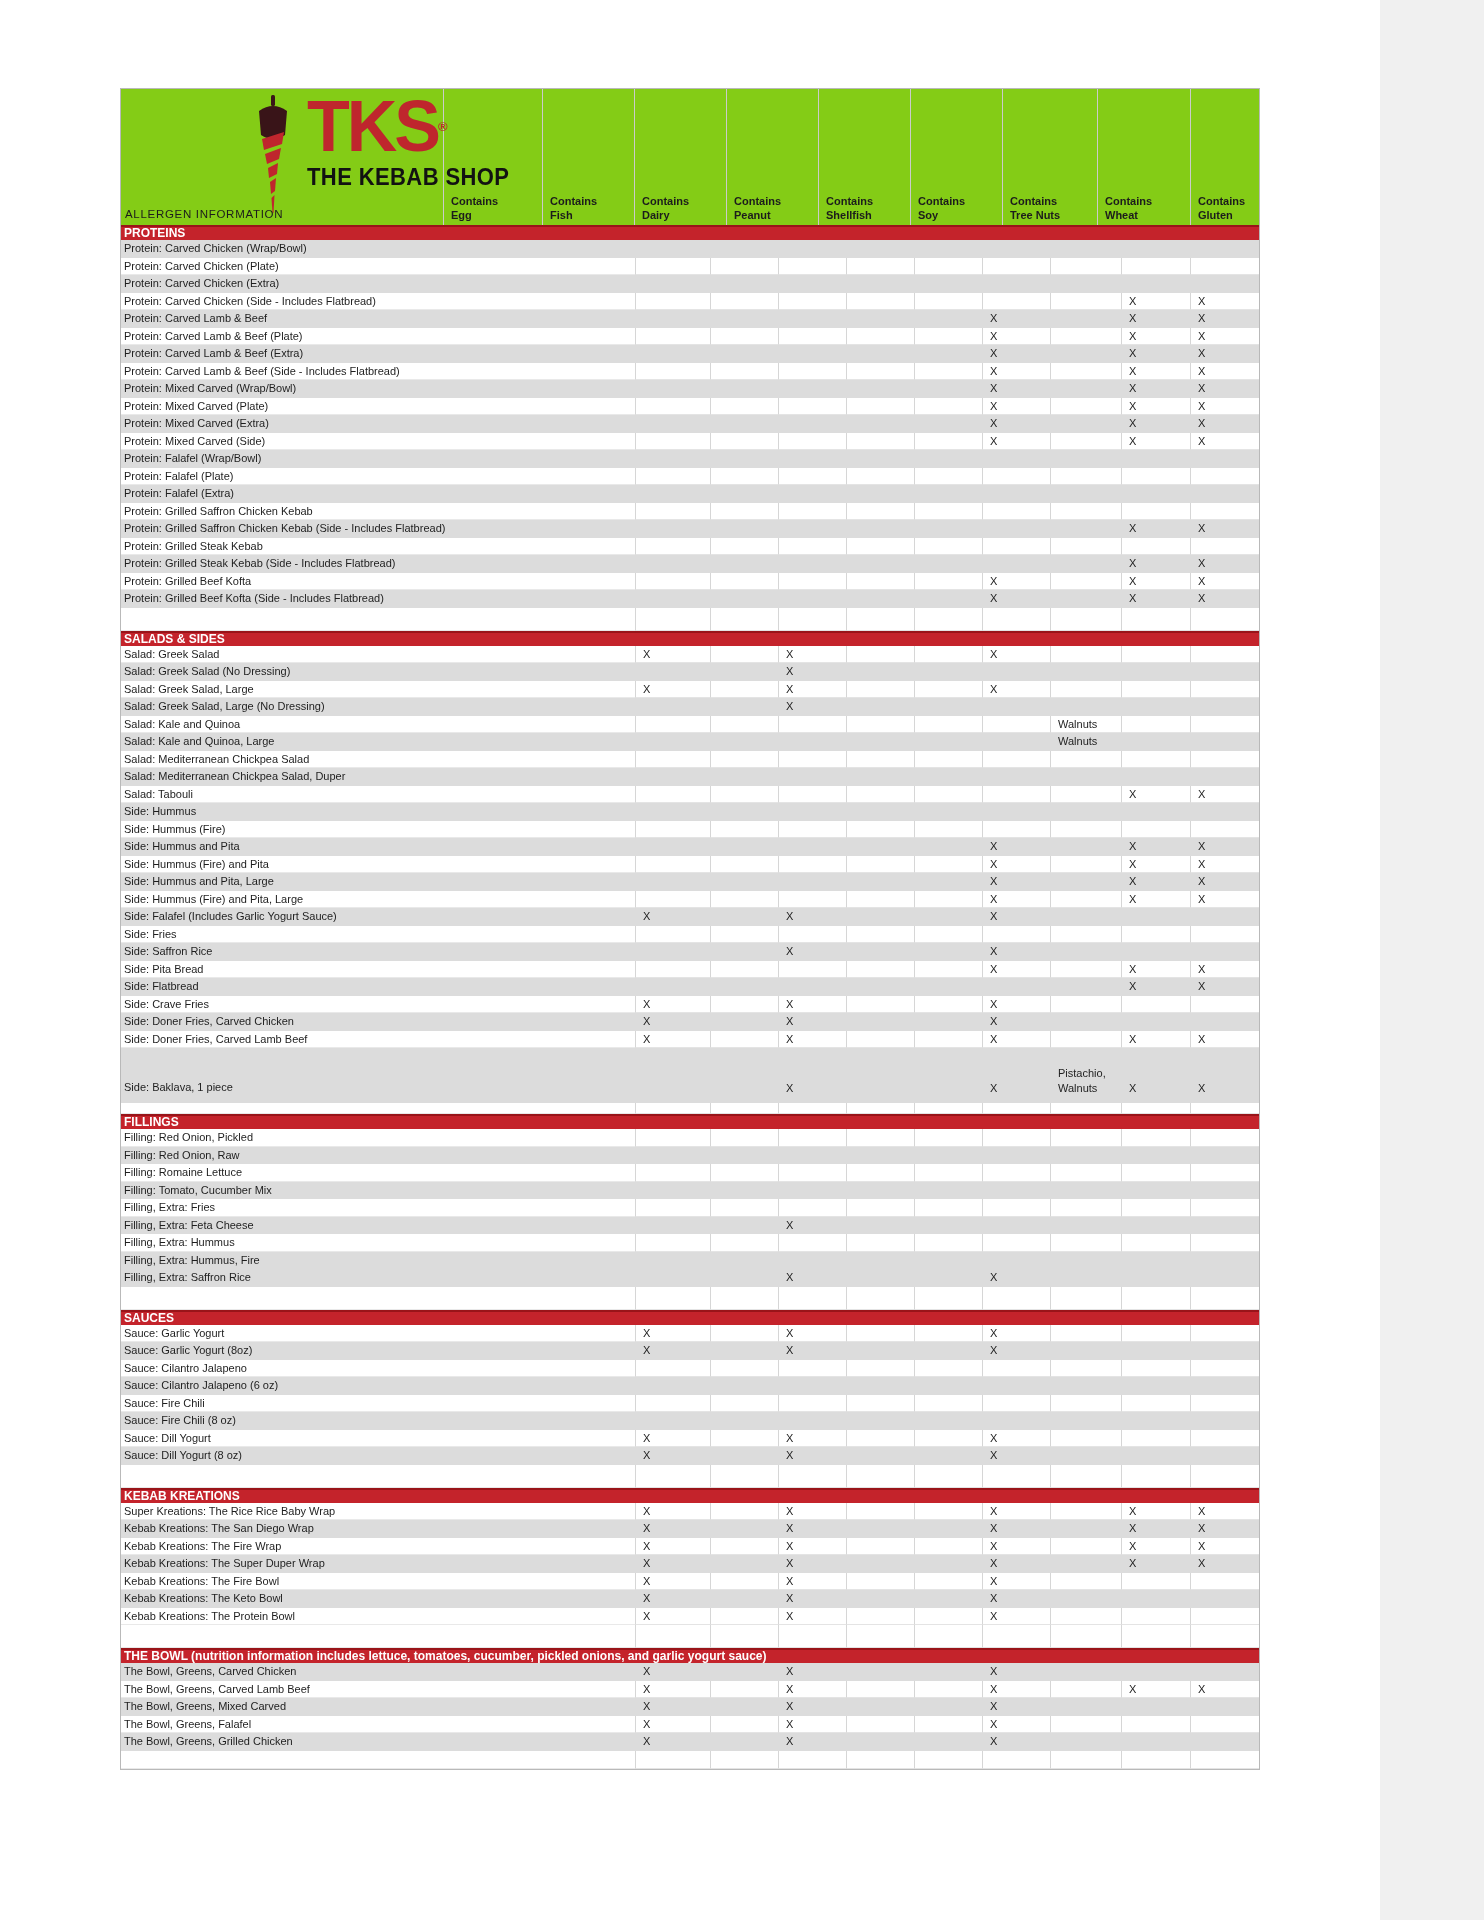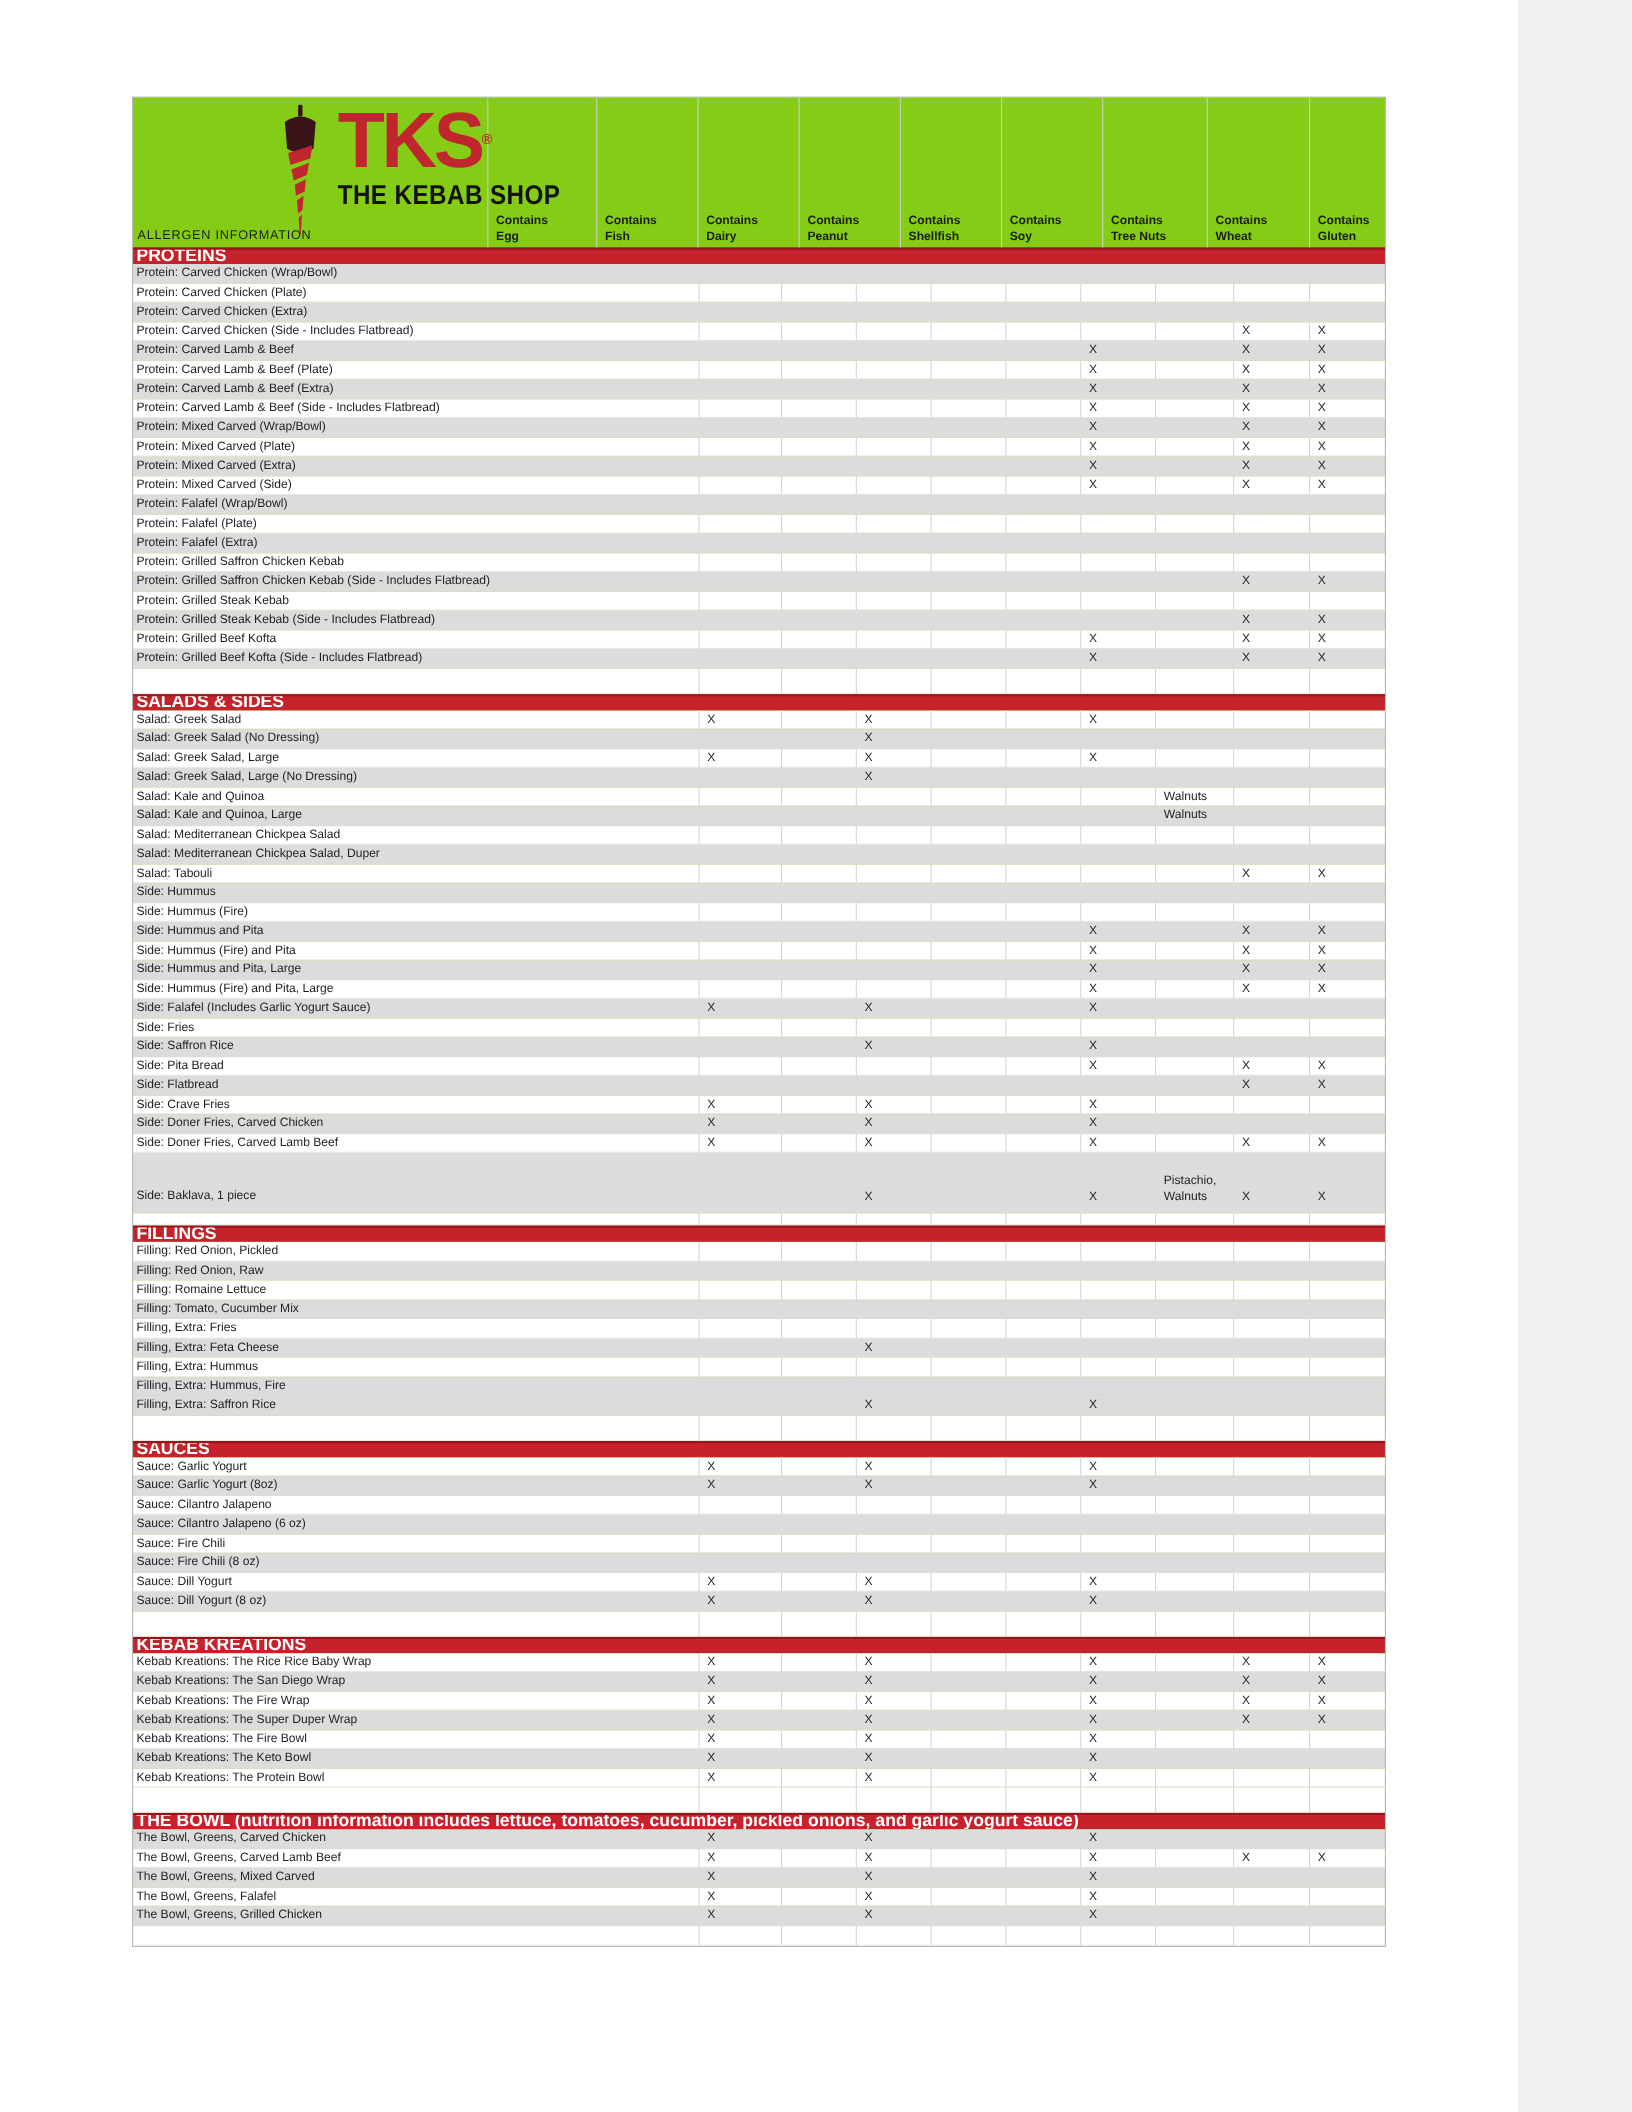--- a/index.html
+++ b/index.html
@@ -32,21 +32,21 @@
   }
   .hdr-cols{display:flex;flex:1;gap:24px;}
   .hdr-cell{
     box-sizing:border-box;border-left:1px solid #cbcbcb;
     display:flex;flex-direction:column;justify-content:flex-end;
     padding:0 0 3px 7px;font-size:11px;font-weight:bold;color:#1c1c1c;line-height:13.5px;
   }
   
   .bar{
     height:15px;box-sizing:border-box;background:#c4232b;border-top:2px solid #991419;
-    color:#ffffff;font-weight:bold;font-size:16px;line-height:12.5px;
+    color:#ffffff;font-weight:bold;font-size:12px;line-height:12.5px;
     padding-left:3px;white-space:nowrap;overflow:hidden;
   }
   
   .row{display:flex;height:17.5px;box-sizing:border-box;font-size:11px;color:#1e1e1e;}
   .row .name{
     width:514px;box-sizing:border-box;padding-left:3px;line-height:17.5px;
     white-space:nowrap;overflow:hidden;
   }
   .row .cell{box-sizing:border-box;padding-left:7px;line-height:17.5px;white-space:pre-line;}
   .row.white{background:#ffffff;}
@@ -930,21 +930,21 @@
         <div class="cell" style="width: 68px;"></div>
         <div class="cell" style="width: 68px;"></div>
         <div class="cell" style="width: 68px;"></div>
         <div class="cell" style="width: 68px;"></div>
         <div class="cell" style="width: 71px;"></div>
         <div class="cell" style="width: 69px;"></div>
         <div class="cell" style="width: 69px;"></div>
       </div>
       <div class="bar">KEBAB KREATIONS</div>
       <div class="row white">
-        <div class="name">Kebab Kreations: The Rice Rice Baby Wrap</div>
+        <div class="name">Super Kreations: The Rice Rice Baby Wrap</div>
         <div class="cell" style="width: 75px;">X</div>
         <div class="cell" style="width: 68px;"></div>
         <div class="cell" style="width: 68px;">X</div>
         <div class="cell" style="width: 68px;"></div>
         <div class="cell" style="width: 68px;"></div>
         <div class="cell" style="width: 68px;">X</div>
         <div class="cell" style="width: 71px;"></div>
         <div class="cell" style="width: 69px;">X</div>
         <div class="cell" style="width: 69px;">X</div>
       </div>

